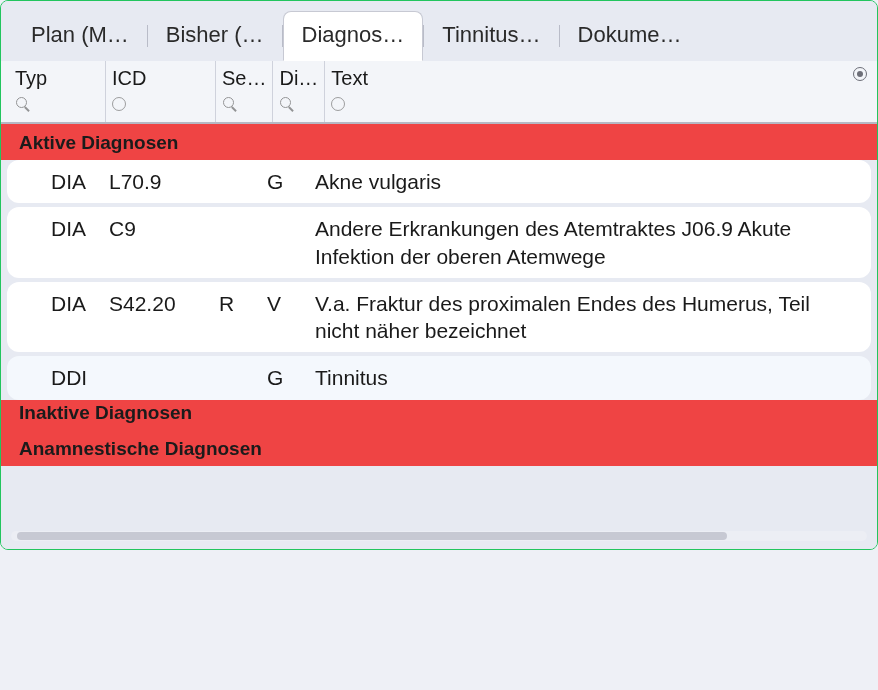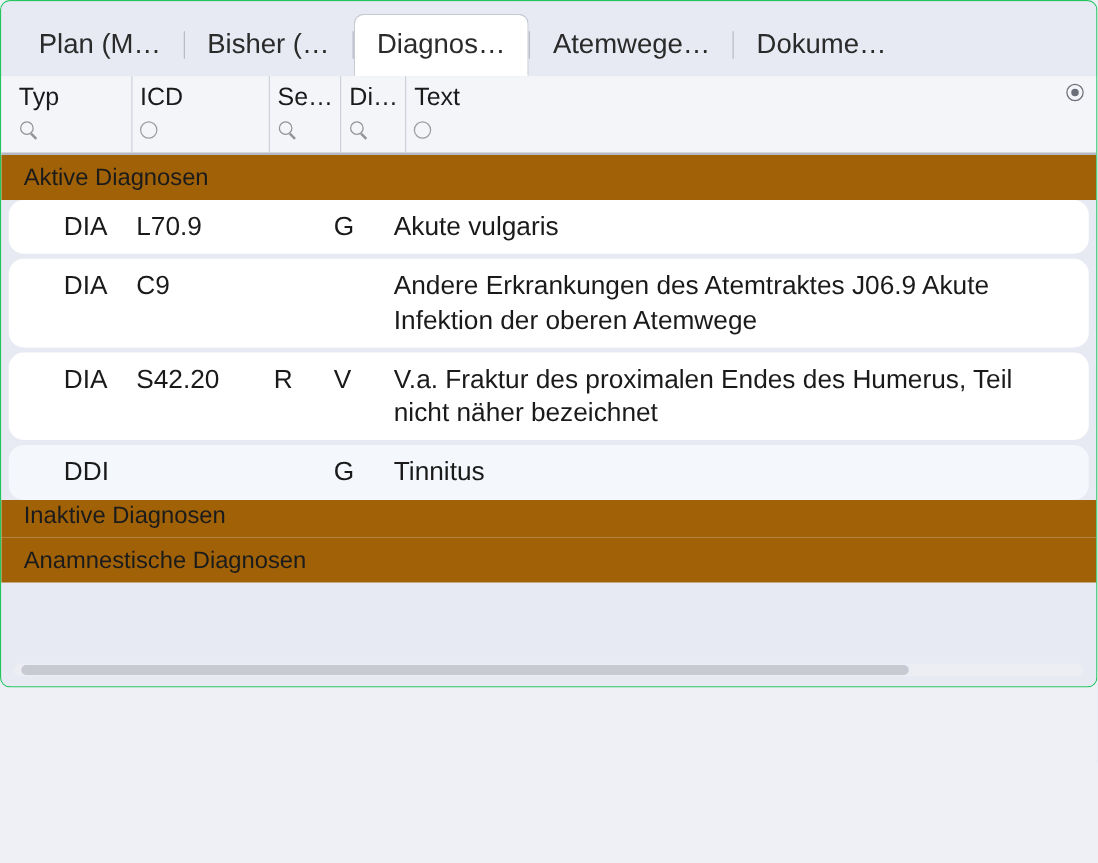--- a/index.html
+++ b/index.html
@@ -131,24 +131,24 @@
     opacity:0.7;
   }
   .col-typ   { flex: 0 0 96px; justify-content: center; }
   .col-icd   { flex: 0 0 110px; }
   .col-se    { flex: 0 0 48px; }
   .col-di    { flex: 0 0 48px; }
   .col-text  { flex: 1 1 auto; }
 
   .section-head {
     font-size: 19px;
-    font-weight: 400;
+    font-weight: 700;
     padding: 8px 18px 6px 18px;
     color: #1b1b1b;
-    background: #a16207;
+    background: #ef4444;
   }
   .rows {
     display: flex;
     flex-direction: column;
     gap: 4px;
     padding: 0 6px;
   }
   .row {
     display: flex;
     background: #ffffff;
@@ -192,21 +192,21 @@
 
 <div class="app">
 
   <div class="tabs">
     <div class="tab">Plan (M…</div>
     <div class="tab-sep"></div>
     <div class="tab">Bisher (…</div>
     <div class="tab-sep"></div>
     <div class="tab active">Diagnos…</div>
     <div class="tab-sep"></div>
-    <div class="tab">Atemwege…</div>
+    <div class="tab">Tinnitus…</div>
     <div class="tab-sep"></div>
     <div class="tab">Dokume…</div>
   </div>
 
   <div class="content">
 
     <div class="header-row">
       <div class="circle-btn"></div>
       <div class="cols">
         <div class="col col-typ">
@@ -243,21 +243,21 @@
     </div>
 
     <div class="section-head">Aktive Diagnosen</div>
 
     <div class="rows">
       <div class="row">
         <div class="cell c-typ">DIA</div>
         <div class="cell c-icd">L70.9</div>
         <div class="cell c-se"></div>
         <div class="cell c-di">G</div>
-        <div class="cell c-text">Akute vulgaris</div>
+        <div class="cell c-text">Akne vulgaris</div>
       </div>
       <div class="row">
         <div class="cell c-typ">DIA</div>
         <div class="cell c-icd">C9</div>
         <div class="cell c-se"></div>
         <div class="cell c-di"></div>
         <div class="cell c-text">Andere Erkrankungen des Atemtraktes J06.9 Akute Infektion der oberen Atemwege</div>
       </div>
       <div class="row">
         <div class="cell c-typ">DIA</div>

